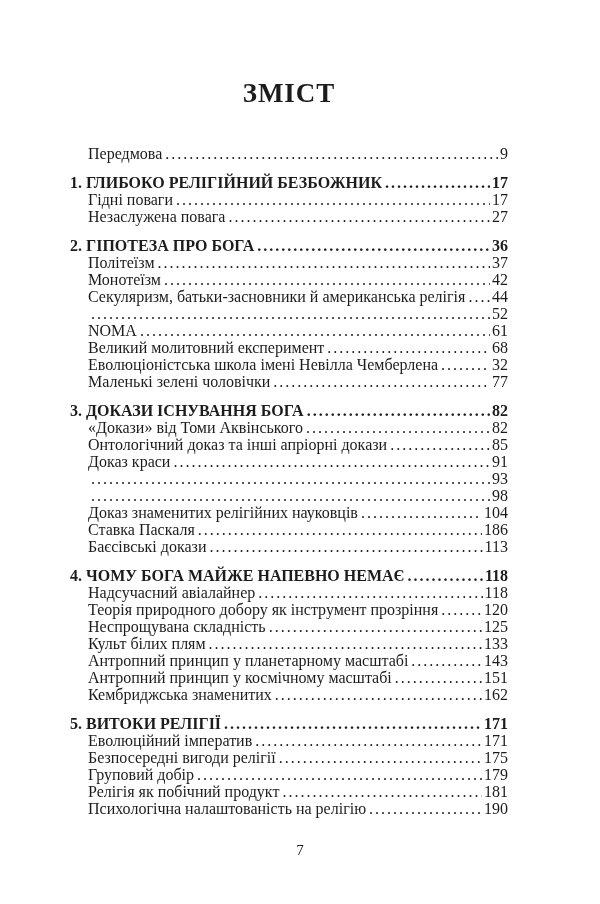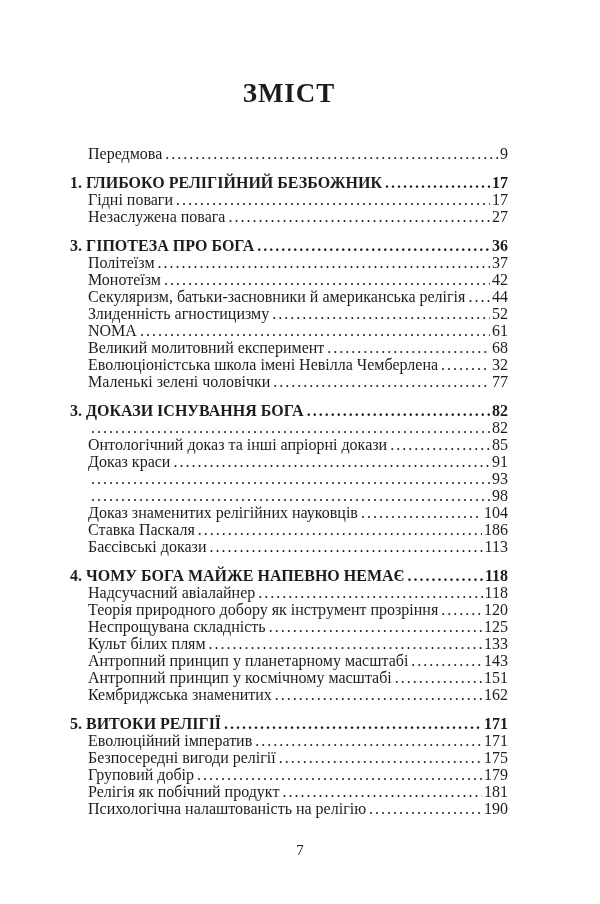--- a/index.html
+++ b/index.html
@@ -97,41 +97,40 @@
           <span class="pagenum">17</span>
         </div>
         <div class="row entry">
           <span class="label">Незаслужена повага</span>
           <span class="leader">........................................................................................................................................................................................................</span>
           <span class="pagenum">27</span>
         </div>
       </div>
       <div class="section">
         <div class="row heading">
-          <span class="label">3. ГІПОТЕЗА ПРО БОГА</span>
+          <span class="label">2. ГІПОТЕЗА ПРО БОГА</span>
           <span class="leader">........................................................................................................................................................................................................</span>
           <span class="pagenum">36</span>
         </div>
         <div class="row entry">
           <span class="label">Політеїзм</span>
           <span class="leader">........................................................................................................................................................................................................</span>
           <span class="pagenum">37</span>
         </div>
         <div class="row entry">
           <span class="label">Монотеїзм</span>
           <span class="leader">........................................................................................................................................................................................................</span>
           <span class="pagenum">42</span>
         </div>
         <div class="row entry">
           <span class="label">Секуляризм, батьки-засновники й американська релігія</span>
           <span class="leader">........................................................................................................................................................................................................</span>
           <span class="pagenum">44</span>
         </div>
         <div class="row entry">
-          <span class="label">Злиденність агностицизму</span>
           <span class="leader">........................................................................................................................................................................................................</span>
           <span class="pagenum">52</span>
         </div>
         <div class="row entry">
           <span class="label">NOMA</span>
           <span class="leader">........................................................................................................................................................................................................</span>
           <span class="pagenum">61</span>
         </div>
         <div class="row entry">
           <span class="label">Великий молитовний експеримент</span>
@@ -149,20 +148,21 @@
           <span class="pagenum">77</span>
         </div>
       </div>
       <div class="section">
         <div class="row heading">
           <span class="label">3. ДОКАЗИ ІСНУВАННЯ БОГА</span>
           <span class="leader">........................................................................................................................................................................................................</span>
           <span class="pagenum">82</span>
         </div>
         <div class="row entry">
+          <span class="label">«Докази» від Томи Аквінського</span>
           <span class="leader">........................................................................................................................................................................................................</span>
           <span class="pagenum">82</span>
         </div>
         <div class="row entry">
           <span class="label">Онтологічний доказ та інші апріорні докази</span>
           <span class="leader">........................................................................................................................................................................................................</span>
           <span class="pagenum">85</span>
         </div>
         <div class="row entry">
           <span class="label">Доказ краси</span>

